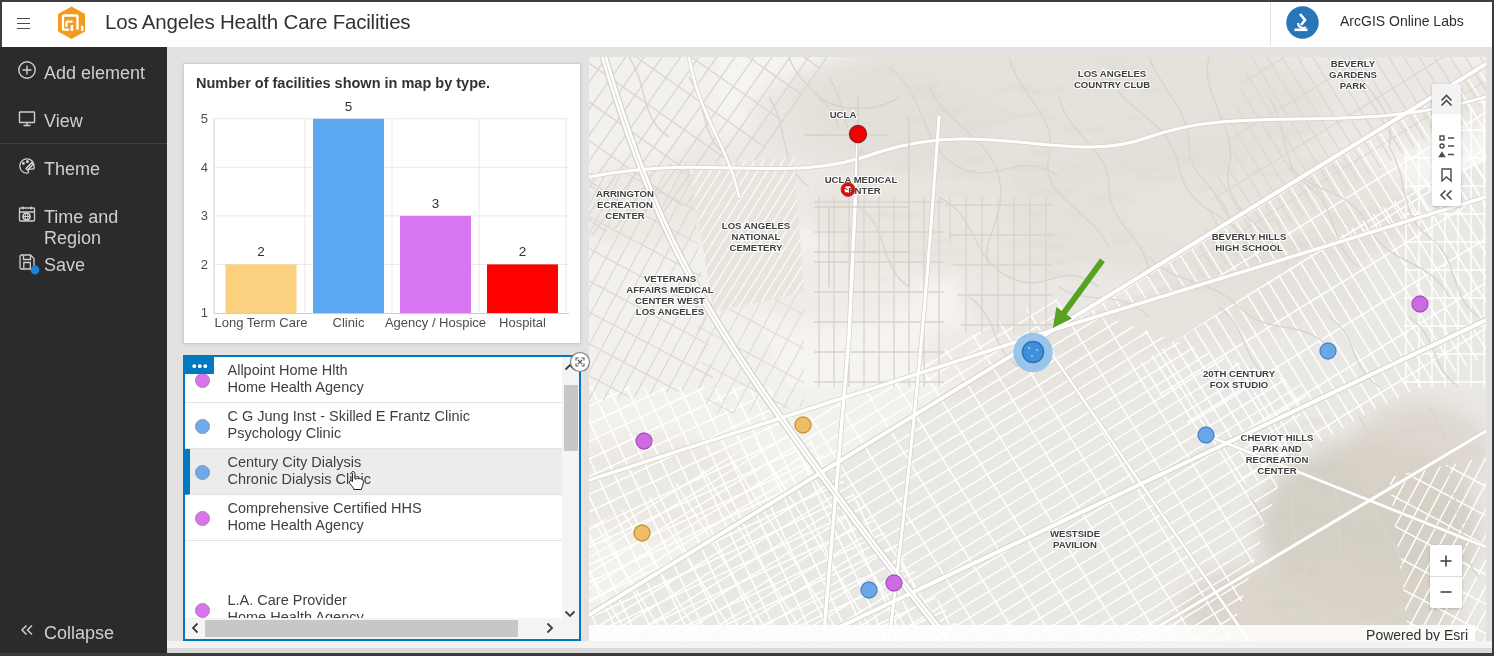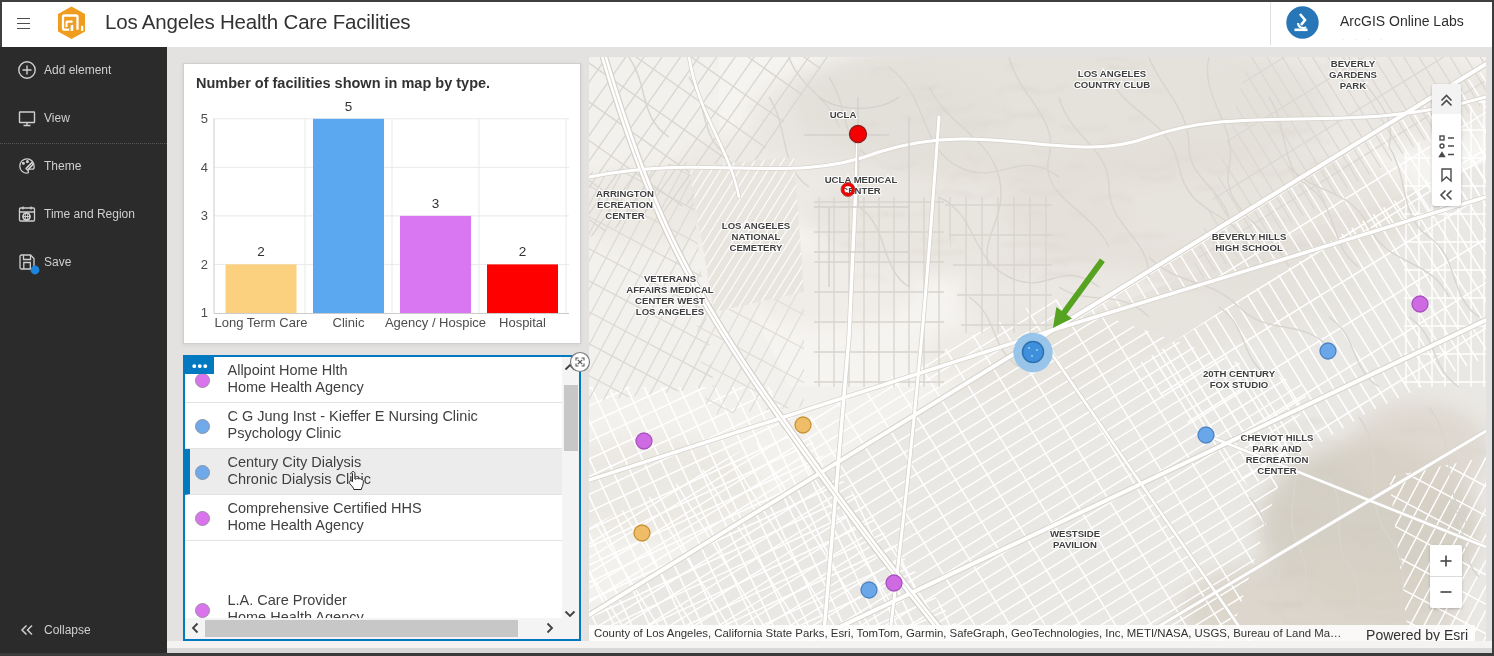--- a/index.html
+++ b/index.html
@@ -17,21 +17,21 @@
   
   #header { left:0; top:0; width:1494px; height:47px; background:#fff; border-left:2px solid #3f3f3f; border-right:2px solid #3f3f3f; z-index:30; }
   #hamburger div { position:absolute; left:15px; width:12.5px; height:1.6px; background:#4d4d4d; }
   #apptitle { position:absolute; left:103px; top:9.5px; font-size:20.5px; color:#323232; letter-spacing:-0.2px; }
   #hdr-divider { position:absolute; left:1268px; top:0px; width:1px; height:45px; background:#e0e0e0; }
   #orgname { position:absolute; left:1338px; top:13px; font-size:14px; color:#2f2f2f; }
   #orgsub { position:absolute; left:1340px; top:33px; font-size:8px; color:#d9d9d9; letter-spacing:2px;}
 
   
   #sidebar { left:0; top:47px; width:167px; height:609px; background:#2b2b2b; z-index:20; color:#cfcfcf; }
-  .side-item { position:absolute; left:0; width:167px; height:24px; font-size:12px; color:#cfcfcf; }
+  .side-item { position:absolute; left:0; width:167px; height:24px; font-size:18px; color:#cfcfcf; }
   .side-item .lbl { position:absolute; left:44px; top:3px; }
   .side-item svg { position:absolute; left:17px; top:0px; }
   #side-divider { position:absolute; left:0px; top:96px; width:167px; border-top:1px dotted #555; }
 
   
   #chartpanel { left:183px; top:63px; width:398px; height:281px; background:#fff; border:1px solid #cfcfcf; box-shadow:0 1px 4px rgba(0,0,0,0.08); z-index:10;}
   #listpanel { left:183px; top:355px; width:398px; height:286px; background:#fff; border:2px solid #0079c1; z-index:10;}
   #mappanel { left:589px; top:57px; width:897px; height:584px; background:#edebe7; z-index:5; overflow:hidden;}
 
   
@@ -184,21 +184,21 @@
   </div>
   <div class="abs" id="listpanel">
 
     <div class="lrow" style="top:0px">
       <span class="dot" style="background:#da74ec;border-color:#a08aa8"></span>
       <div class="l1">Allpoint Home Hlth</div>
       <div class="l2">Home Health Agency</div>
     </div>
     <div class="lrow" style="top:46px">
       <span class="dot" style="background:#6fa9e9;border-color:#8a97a8"></span>
-      <div class="l1">C G Jung Inst - Kieffer E Nursing Clinic</div>
+      <div class="l1">C G Jung Inst - Skilled E Frantz Clinic</div>
       <div class="l2">Psychology Clinic</div>
     </div>
     <div class="lrow sel" style="top:92px">
       <span class="dot" style="background:#6fa9e9;border-color:#8a97a8"></span>
       <div class="l1">Century City Dialysis</div>
       <div class="l2">Chronic Dialysis Clinic</div>
     </div>
     <div class="lrow" style="top:138px">
       <span class="dot" style="background:#da74ec;border-color:#a08aa8"></span>
       <div class="l1">Comprehensive Certified HHS</div>
@@ -1713,17 +1713,16 @@
     <div style="position:absolute;left:841px;top:488px;width:32px;height:63px;background:#fff;border-radius:2px;box-shadow:0 1px 3px rgba(0,0,0,0.22);">
       <svg width="32" height="63" viewBox="0 0 32 63" stroke="#4d4d4d" stroke-width="1.7">
         <line x1="10.5" y1="16" x2="21.5" y2="16"></line>
         <line x1="16" y1="10.5" x2="16" y2="21.5"></line>
         <line x1="0" y1="31.5" x2="32" y2="31.5" stroke="#dcdcdc" stroke-width="1"></line>
         <line x1="10.5" y1="47" x2="21.5" y2="47"></line>
       </svg>
     </div>
 
     <div style="position:absolute;left:0;top:568px;width:886px;height:16px;background:rgba(255,255,255,0.85);font-size:12px;color:#323232;white-space:nowrap;">
-      <div style="position:absolute;left:5px;top:1.5px;font-size:11.4px;">County of Los Angeles, California State Parks, Esri, TomTom, Garmin, SafeGraph, GeoTechnologies, Inc, METI/NASA, USGS, Bureau of Land Ma…</div>
       <div style="position:absolute;right:7px;top:1.5px;font-size:14px;">Powered by Esri</div>
     </div>
 
   </div>
 
 </body></html>

